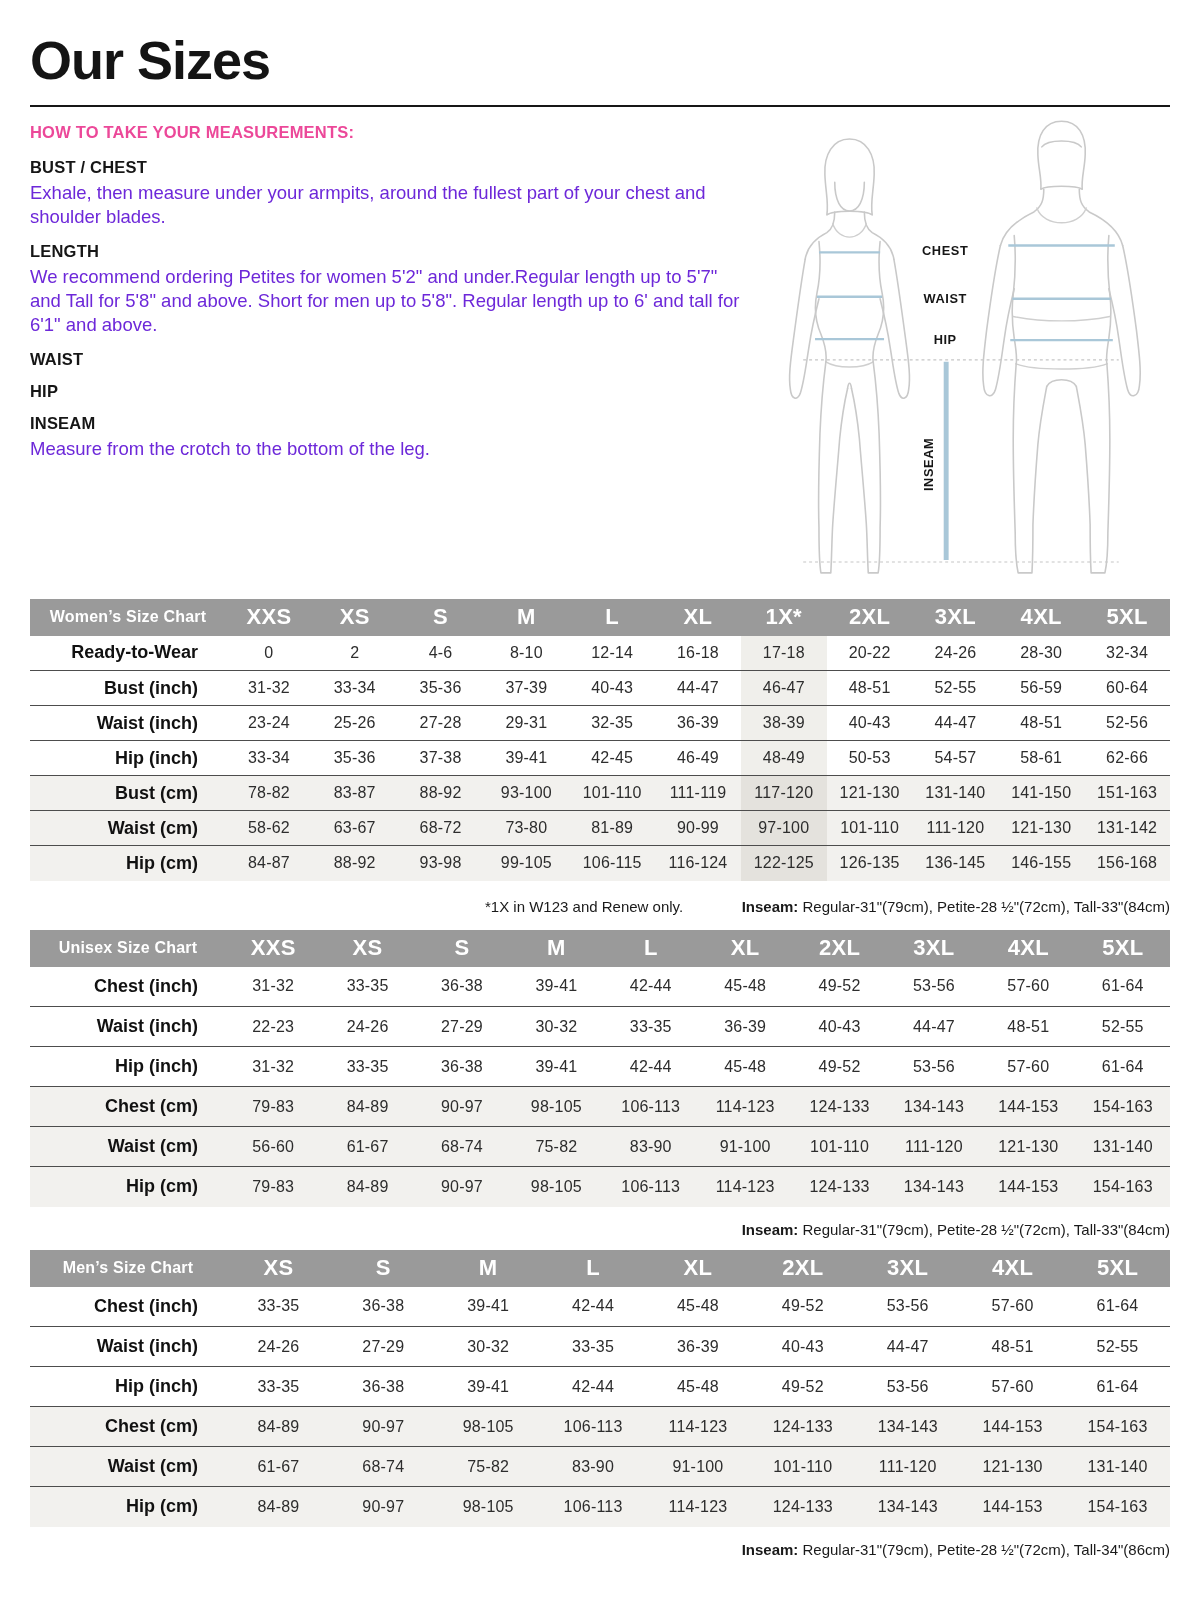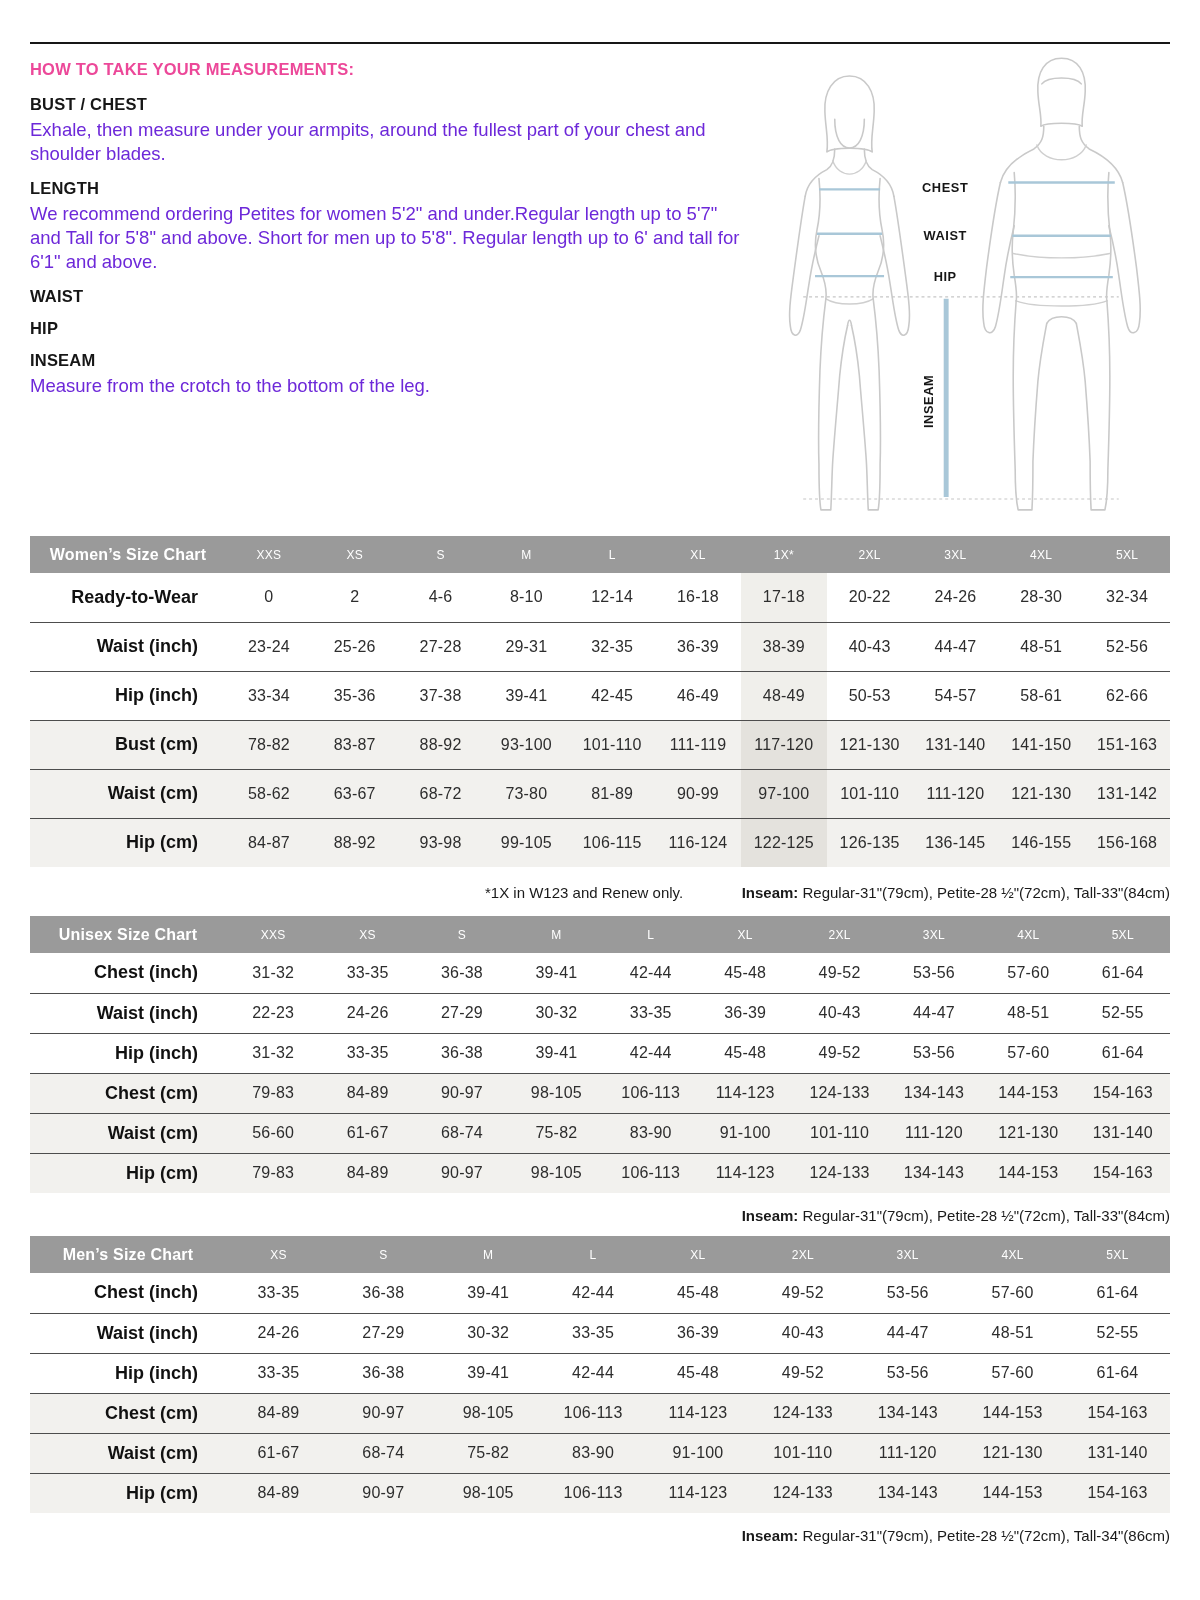--- a/index.html
+++ b/index.html
@@ -33,25 +33,25 @@
   .diag .mline   { stroke:#a9c7d8; stroke-width:2.4; }
   .diag .inseam-bar { stroke:#a9c7d8; stroke-width:5; }
   .diag .dash { stroke:#c6c6c6; stroke-width:1.2; stroke-dasharray:3 3; }
   .diag text { font-family:"Liberation Sans", sans-serif; font-size:13px; font-weight:700; fill:#161616; letter-spacing:0.6px; }
 
   
   table.size-table {
     width:1140px; border-collapse:collapse; table-layout:fixed;
   }
   table.size-table thead th {
-    background:#9a9a9a; color:#ffffff; font-size:12px; font-weight:400;
+    background:#9a9a9a; color:#ffffff; font-size:22px; font-weight:700;
     height:37px; text-align:center; letter-spacing:0.3px;
   }
   table.size-table thead th.t-title { width:196px; font-size:16px; font-weight:600; letter-spacing:0.2px; }
-  table.size-table tbody tr { height:49px; border-bottom:1.5px solid #4d4d4d; }
+  table.size-table tbody tr { height:35px; border-bottom:1.5px solid #4d4d4d; }
   table.t-roomy tbody tr { height:40px; }
   table.size-table tbody tr:last-child { border-bottom:none; }
   table.size-table tbody th.row-label {
     text-align:right; padding-right:28px; font-size:18px; font-weight:700; color:#111;
   }
   table.size-table tbody td.val {
     text-align:center; font-size:16px; color:#2d2d2d; letter-spacing:0.2px;
   }
   table.size-table tbody tr.tint { background:#f2f1ee; }
   table.size-table tbody td.hl { background:#f0efeb; }
@@ -62,20 +62,21 @@
   .fn-left { margin-left:455px; }
   .fn-right { margin-left:auto; }
   .fn-label { font-weight:700; }
   .note-row { width:1140px; text-align:right; font-size:15px; color:#1a1a1a; margin:14px 0 12px 0; }
 </style>
 </head>
 <body>
 
 <div class="page">
 
+  <div class="page-title">Our Sizes</div>
   <hr class="title-rule">
 
   <div class="intro">
     <div class="guide">
       <div class="guide-heading">HOW TO TAKE YOUR MEASUREMENTS:</div>
 
       <div class="m-section">
         <div class="m-head">BUST / CHEST</div>
         <div class="m-body">Exhale, then measure under your armpits, around the fullest part of your chest and shoulder blades.</div>
       </div>
@@ -178,20 +179,34 @@
           <td class="val">8-10</td>
           <td class="val">12-14</td>
           <td class="val">16-18</td>
           <td class="val hl">17-18</td>
           <td class="val">20-22</td>
           <td class="val">24-26</td>
           <td class="val">28-30</td>
           <td class="val">32-34</td>
         </tr>
         <tr>
+          <th class="row-label">Bust (inch)</th>
+          <td class="val">31-32</td>
+          <td class="val">33-34</td>
+          <td class="val">35-36</td>
+          <td class="val">37-39</td>
+          <td class="val">40-43</td>
+          <td class="val">44-47</td>
+          <td class="val hl">46-47</td>
+          <td class="val">48-51</td>
+          <td class="val">52-55</td>
+          <td class="val">56-59</td>
+          <td class="val">60-64</td>
+        </tr>
+        <tr>
           <th class="row-label">Waist (inch)</th>
           <td class="val">23-24</td>
           <td class="val">25-26</td>
           <td class="val">27-28</td>
           <td class="val">29-31</td>
           <td class="val">32-35</td>
           <td class="val">36-39</td>
           <td class="val hl">38-39</td>
           <td class="val">40-43</td>
           <td class="val">44-47</td>

